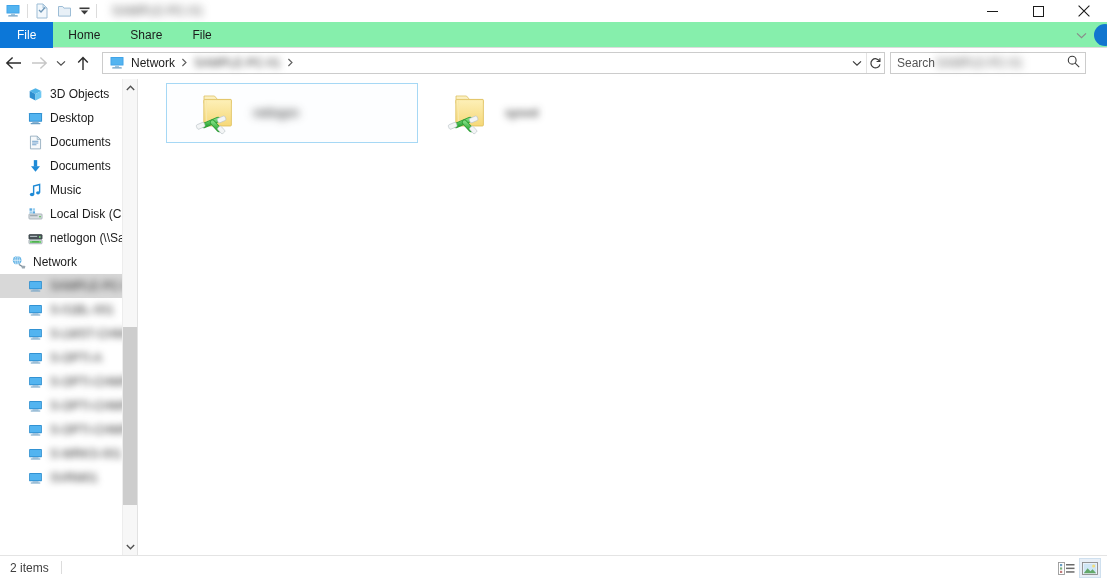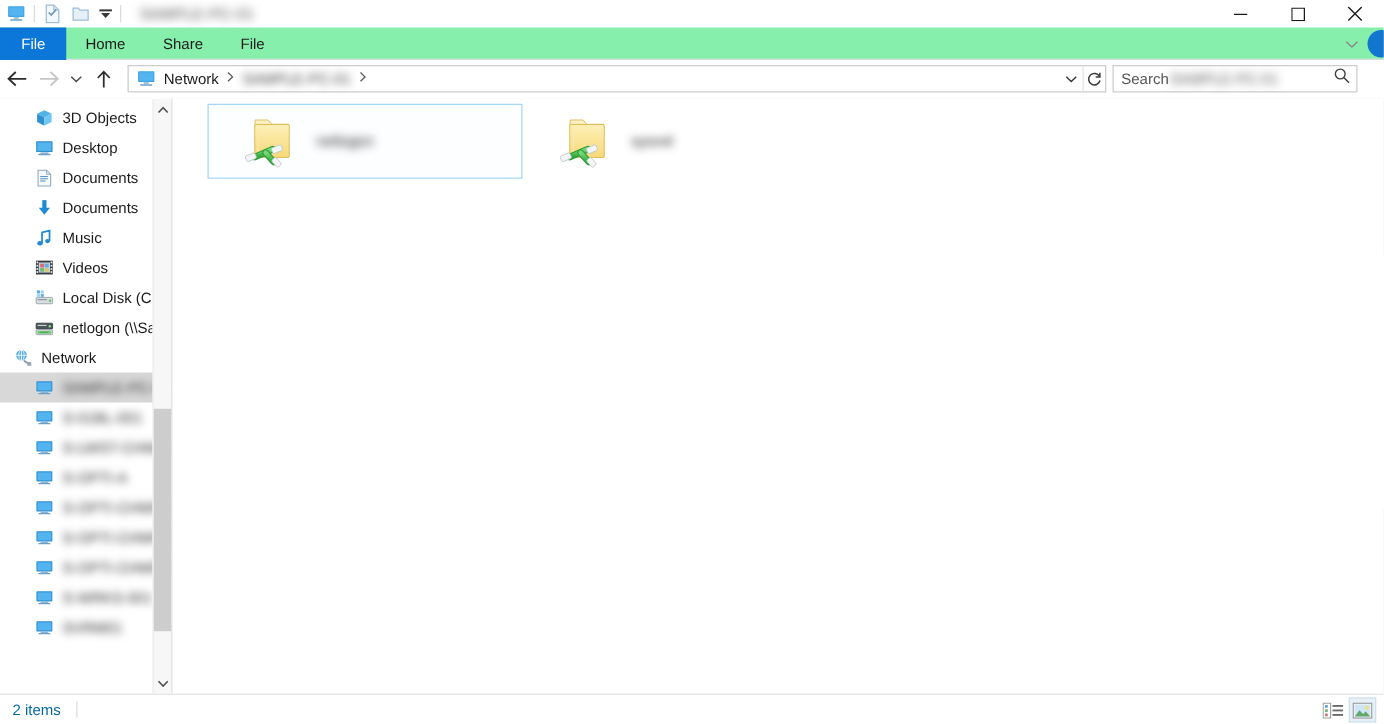--- a/index.html
+++ b/index.html
@@ -168,21 +168,21 @@
     filter: blur(4px); white-space: nowrap;
   }
   .tile-label.short { filter: blur(3.6px); }
 
   
   .statusbar {
     position: absolute; left: 0; bottom: 0; width: 1107px; height: 24px;
     background: #ffffff; border-top: 1px solid #e4e4e4;
     display: flex; align-items: center;
   }
-  .status-text { font-size: 12px; color: #0369a1; padding-left: 10px; }
+  .status-text { font-size: 12px; color: #404040; padding-left: 10px; }
   .status-sep { width: 1px; height: 13px; background: #dcdcdc; margin-left: 12px; }
   .viewbtns {
     position: absolute; right: 6px; top: 0; height: 24px;
     display: flex; align-items: center;
   }
   .viewbtn {
     width: 22px; height: 20px; display: flex; align-items: center;
     justify-content: center; margin-left: 2px;
   }
   .viewbtn.active { background: #e8eff7; border: 1px solid #cfe0ef; }
@@ -377,41 +377,20 @@
           </div>
           <div class="tree-item lvl1">
             <span class="ico">
               <svg width="15" height="15" viewBox="0 0 16 16">
                 <path d="M6 12.2 V3.2 L12.4 1.6 V10.4" fill="none" stroke="#1e8ad6" stroke-width="1.5"></path>
                 <ellipse cx="4.3" cy="12.3" rx="2.3" ry="1.9" fill="#1e8ad6"></ellipse>
                 <ellipse cx="10.7" cy="10.5" rx="2.1" ry="1.8" fill="#1e8ad6"></ellipse>
               </svg>
             </span>
             <span class="tree-label">Music</span>
-          </div>
-          <div class="tree-item lvl1">
-            <span class="ico">
-              <svg width="15" height="15" viewBox="0 0 16 16">
-                <rect x="0.8" y="1.6" width="14.4" height="11.8" fill="#3a3a3a"></rect>
-                <rect x="3.2" y="3.2" width="9.6" height="8.6" fill="#bcd9ea"></rect>
-                <rect x="4.4" y="4.2" width="3.4" height="3.2" fill="#e06868"></rect>
-                <rect x="8.3" y="4.2" width="3.4" height="3.2" fill="#68a8e0"></rect>
-                <rect x="4.4" y="7.9" width="3.4" height="3.2" fill="#7ab87a"></rect>
-                <rect x="8.3" y="7.9" width="3.4" height="3.2" fill="#e0c468"></rect>
-                <rect x="1.3" y="2.4" width="1.4" height="1.5" fill="#efefef"></rect>
-                <rect x="1.3" y="5.2" width="1.4" height="1.5" fill="#efefef"></rect>
-                <rect x="1.3" y="8" width="1.4" height="1.5" fill="#efefef"></rect>
-                <rect x="1.3" y="10.6" width="1.4" height="1.5" fill="#efefef"></rect>
-                <rect x="13.3" y="2.4" width="1.4" height="1.5" fill="#efefef"></rect>
-                <rect x="13.3" y="5.2" width="1.4" height="1.5" fill="#efefef"></rect>
-                <rect x="13.3" y="8" width="1.4" height="1.5" fill="#efefef"></rect>
-                <rect x="13.3" y="10.6" width="1.4" height="1.5" fill="#efefef"></rect>
-              </svg>
-            </span>
-            <span class="tree-label">Videos</span>
           </div>
           <div class="tree-item lvl1">
             <span class="ico">
               <svg width="15" height="15" viewBox="0 0 16 16">
                 <rect x="1" y="7.4" width="14" height="5.4" rx="0.8" fill="#d8dde0" stroke="#9aa5ad" stroke-width="0.8"></rect>
                 <rect x="2.2" y="8.8" width="8" height="1" fill="#8a969e"></rect>
                 <circle cx="12.8" cy="10.2" r="1" fill="#5fbf5f"></circle>
                 <rect x="1.6" y="1.4" width="2.6" height="2.6" fill="#5aa8e0"></rect>
                 <rect x="4.9" y="1.4" width="2.6" height="2.6" fill="#9ad0f0"></rect>
                 <rect x="1.6" y="4.6" width="2.6" height="2.3" fill="#9ad0f0"></rect>

